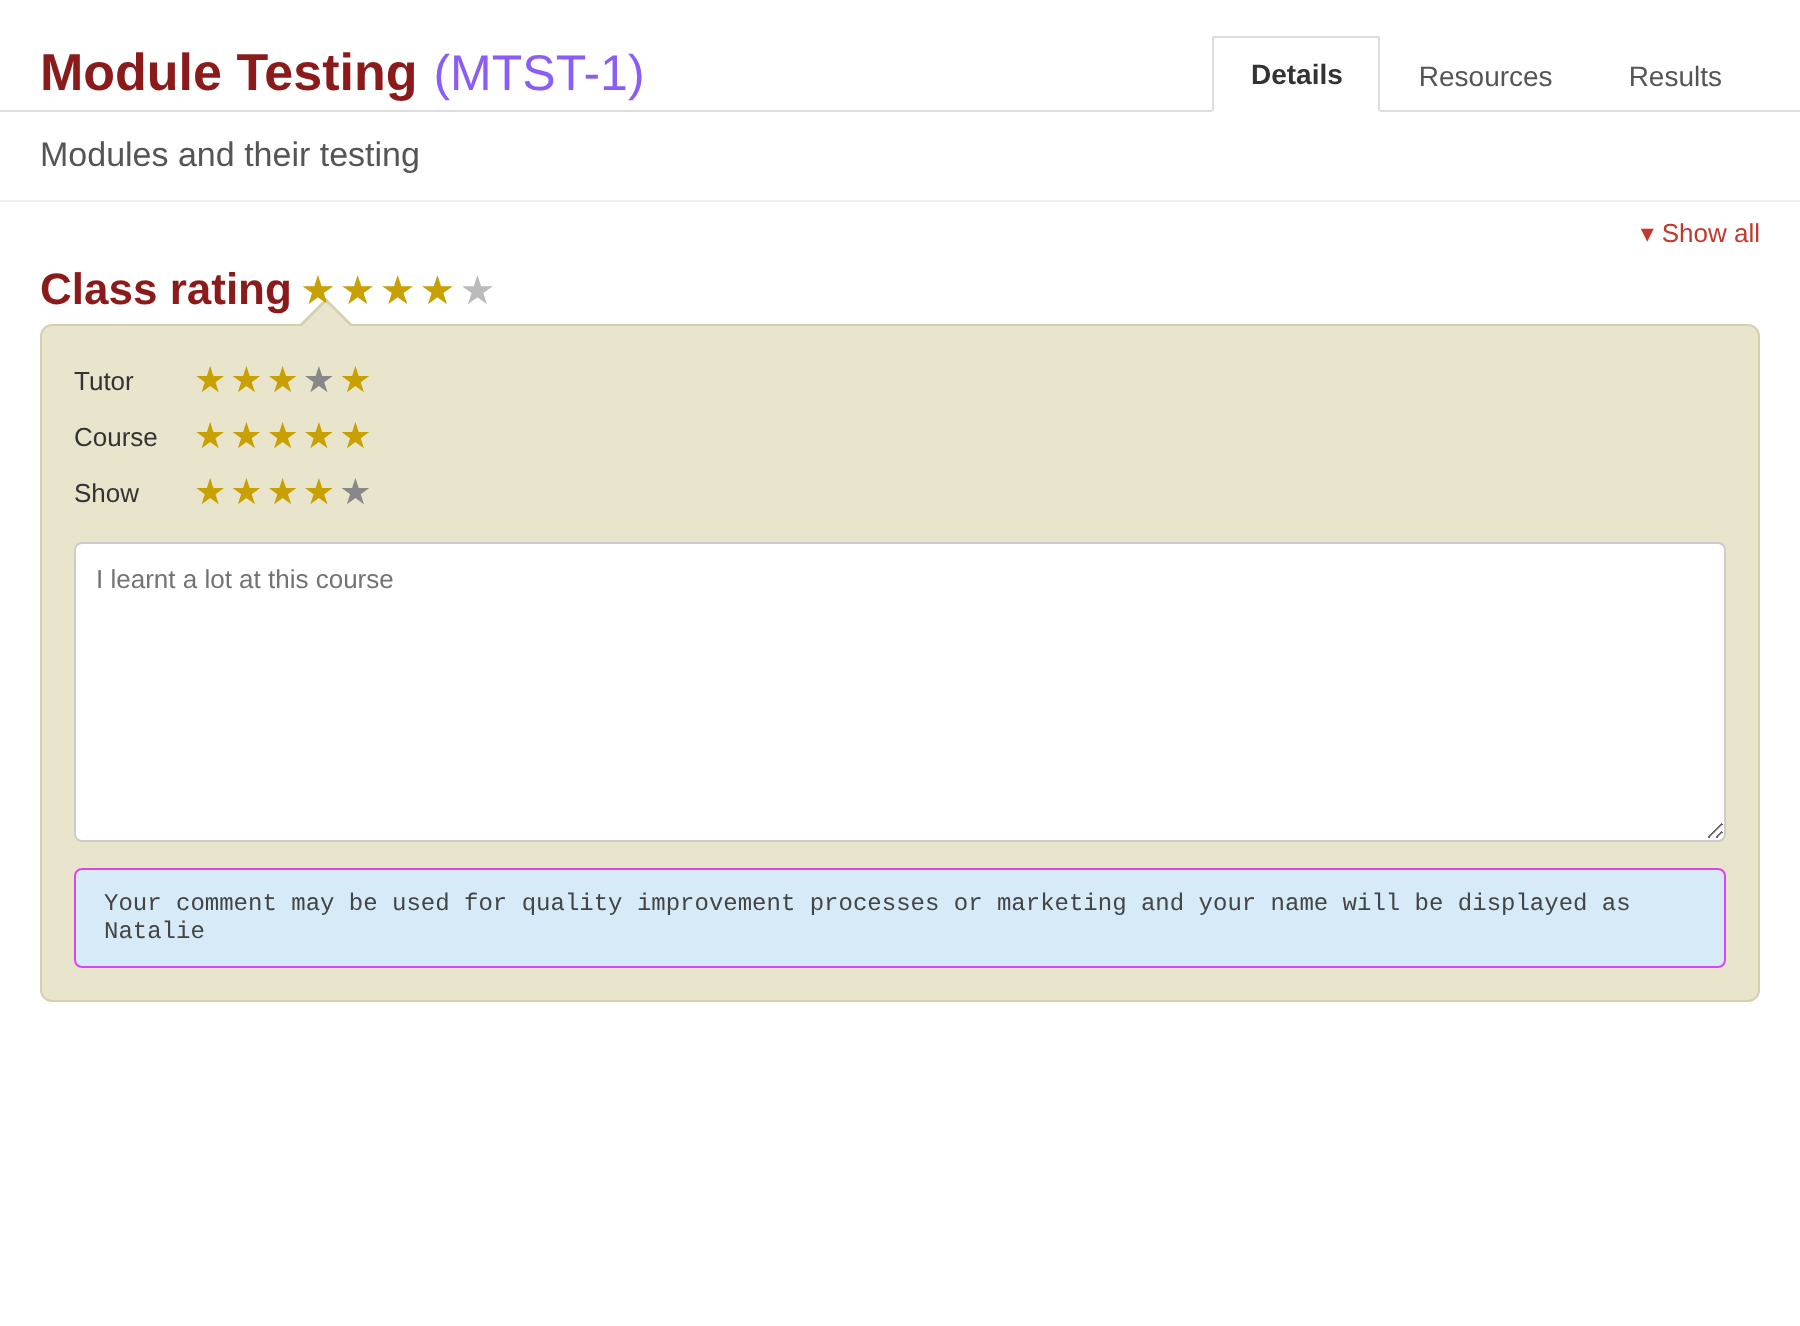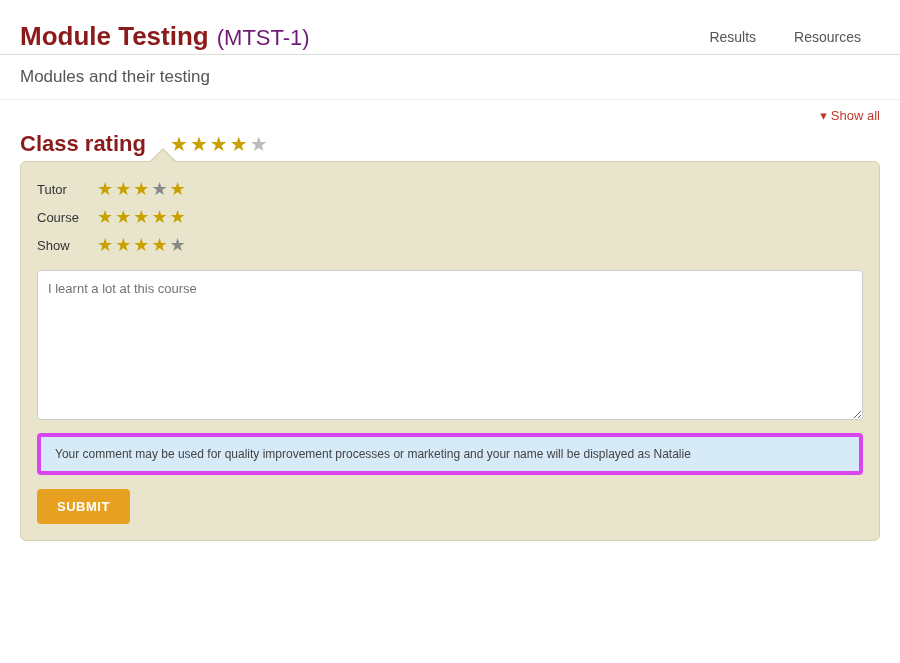--- a/index.html
+++ b/index.html
@@ -17,22 +17,22 @@
       justify-content: space-between;
       padding: 18px 20px 0 20px;
       border-bottom: 1px solid #ddd;
     }
     .header-title {
       font-size: 26px;
       font-weight: bold;
       color: #8b1a1a;
     }
     .header-subtitle {
-      font-size: 22px;
-      color: #701a75;
+      font-size: 25px;
+      color: #8b5cf6;
       font-weight: normal;
       margin-left: 8px;
     }
     .tabs {
       display: flex;
       align-items: flex-end;
     }
     .tab {
       padding: 10px 18px;
       cursor: pointer;
@@ -79,21 +79,21 @@
 
     
     .main {
       padding: 0 20px 20px 20px;
     }
 
     
     .class-rating-header {
       display: flex;
       align-items: center;
-      gap: 24px;
+      gap: 4px;
       margin-bottom: 0;
       padding-bottom: 4px;
     }
     .class-rating-title {
       font-size: 22px;
       font-weight: bold;
       color: #8b1a1a;
     }
     .stars-display {
       display: flex;
@@ -173,26 +173,27 @@
       font-size: 13px;
       font-family: Arial, sans-serif;
       resize: vertical;
       background: #fff;
       color: #737373;
     }
 
     
     .info-notice {
       background: #d6eaf8;
-      border: 4px solid #d946ef;
+      border: 1px solid #d946ef;
       border-radius: 4px;
       padding: 10px 14px;
       font-size: 12px;
       color: #444;
       margin-top: 10px;
+      font-family: Liberation Mono, monospace;
     }
 
     
     .submit-btn {
       background: #e8a020;
       color: #fff;
       border: none;
       border-radius: 4px;
       padding: 10px 20px;
       font-size: 13px;
@@ -210,22 +211,23 @@
   </style>
 </head>
 <body>
 
 <div class="header">
   <div class="header-left">
     <span class="header-title">Module Testing</span>
     <span class="header-subtitle">(MTST-1)</span>
   </div>
   <div class="tabs">
+    <div class="tab active">Details</div>
+    <div class="tab">Resources</div>
     <div class="tab">Results</div>
-    <div class="tab">Resources</div>
   </div>
 </div>
 
 <div class="breadcrumb">Modules and their testing</div>
 
 <div class="show-all-bar">
   <a class="show-all-link">
     <span>▾</span>
     <span>Show all</span>
   </a>
@@ -280,15 +282,14 @@
 
     
     <div class="comment-area">
       <textarea class="comment-textarea" style="">I learnt a lot at this course</textarea>
     </div>
 
     
     <div class="info-notice">Your comment may be used for quality improvement processes or marketing and your name will be displayed as Natalie</div>
 
     
-    <button class="submit-btn">SUBMIT</button>
   </div>
 </div>
 
 </body></html>

